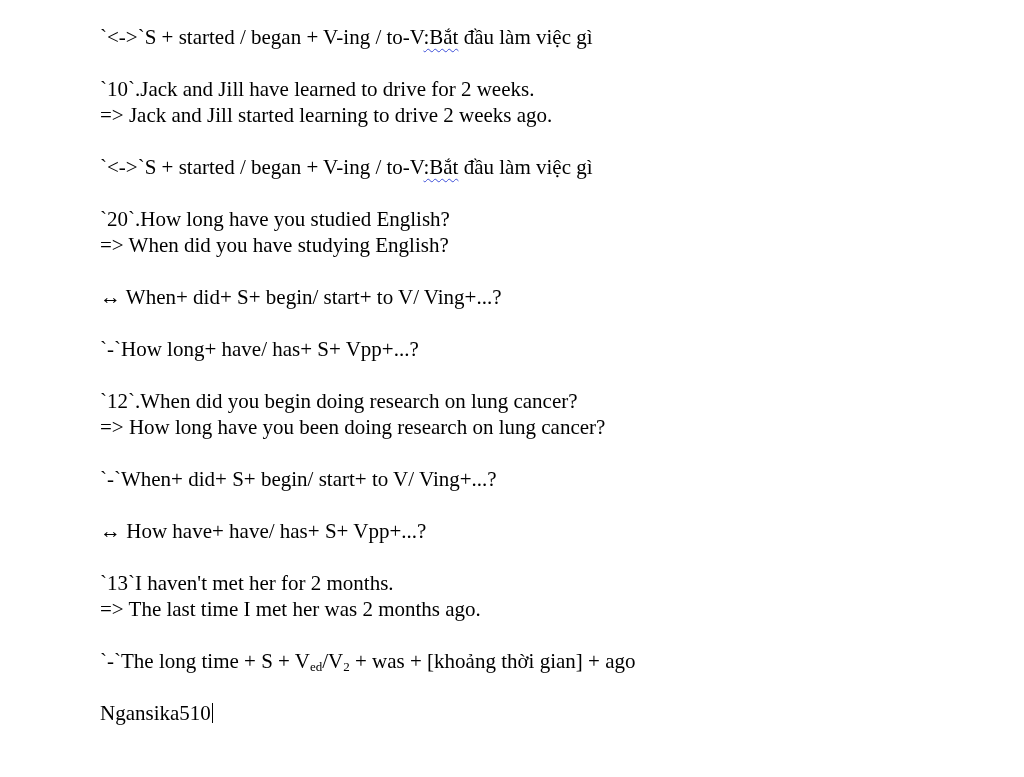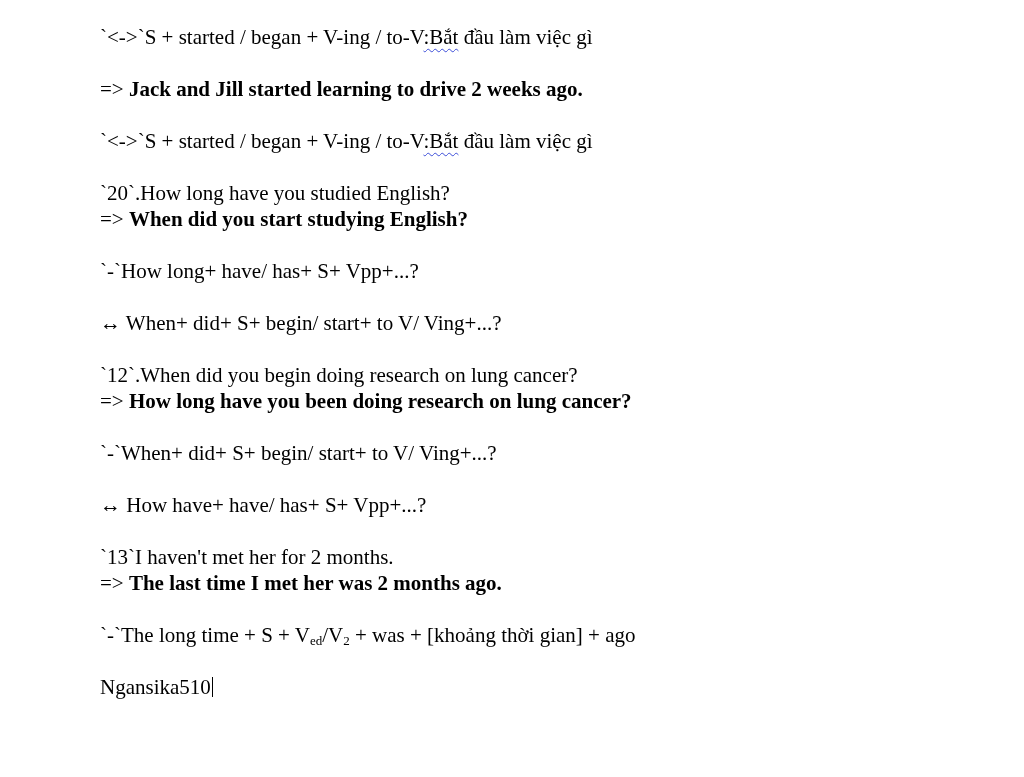--- a/index.html
+++ b/index.html
@@ -16,21 +16,21 @@
     padding: 24px 40px 12px 100px;
     font-family: "Liberation Serif", "DejaVu Serif", serif;
     font-size: 21px;
     line-height: 26px;
     color: #000000;
     cursor: text;
   }
   .para { margin: 0 0 26px 0; }
   .para:last-child { margin-bottom: 0; }
   .line { display: block; }
-  .b { font-weight: bold; text-align: right; }
+  .b { font-weight: normal; text-align: right; }
   .misspelled {
     text-decoration: underline;
     text-decoration-style: wavy;
     text-decoration-color: #3c4ed8;
     text-decoration-thickness: 1px;
     text-underline-offset: 4px;
   }
   .sub {
     font-size: 0.62em;
     position: relative;
@@ -49,39 +49,40 @@
 </head>
 <body>
 
 <div class="page">
 
   <p class="para">
       <span class="line"><span>`&lt;-&gt;`S + started / began + V-ing / to-V</span><span class="misspelled">:Bắt</span><span> đầu làm việc gì</span></span>
     </p>
 
   <p class="para">
+      <span class="line"><span>`10`.Jack and Jill have learned to drive for 2 weeks.</span></span>
       <span class="line"><span>=&gt; </span><span class="b">Jack and Jill started learning to drive 2 weeks ago.</span></span>
     </p>
 
 
   <p class="para">
       <span class="line"><span>`&lt;-&gt;`S + started / began + V-ing / to-V</span><span class="misspelled">:Bắt</span><span> đầu làm việc gì</span></span>
     </p>
 
   <p class="para">
       <span class="line"><span>`20`.How long have you studied English?</span></span>
-      <span class="line"><span>=&gt; </span><span class="b">When did you start studying English?</span></span>
+      <span class="line"><span>=&gt; </span><span class="b">When did you have studying English?</span></span>
+    </p>
+
+  <p class="para">
+      <span class="line"><span>↔ When+ did+ S+ begin/ start+ to V/ Ving+...?</span></span>
     </p>
 
   <p class="para">
       <span class="line"><span>`-`How long+ have/ has+ S+ Vpp+...?</span></span>
-    </p>
-
-  <p class="para">
-      <span class="line"><span>↔ When+ did+ S+ begin/ start+ to V/ Ving+...?</span></span>
     </p>
 
   <p class="para">
       <span class="line"><span>`12`.When did you begin doing research on lung cancer?</span></span>
       <span class="line"><span>=&gt; </span><span class="b">How long have you been doing research on lung cancer?</span></span>
     </p>
 
   <p class="para">
       <span class="line"><span>`-`When+ did+ S+ begin/ start+ to V/ Ving+...?</span></span>
     </p>

